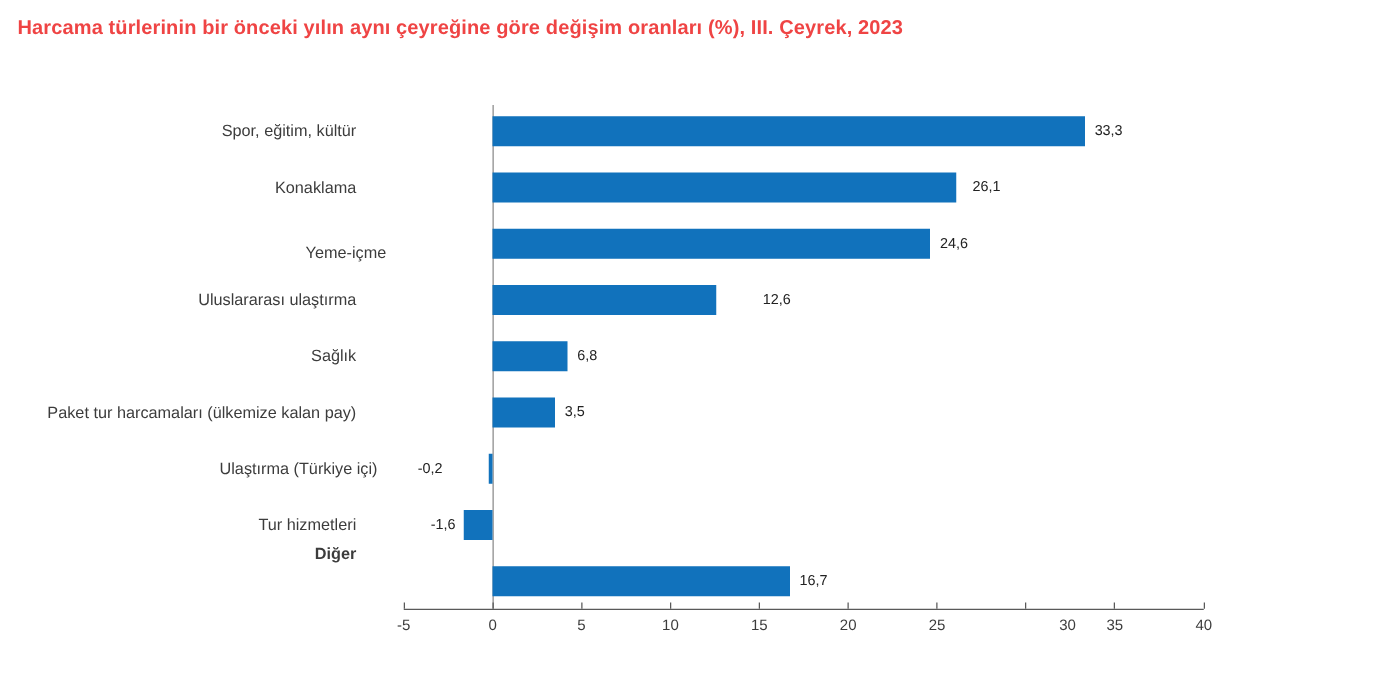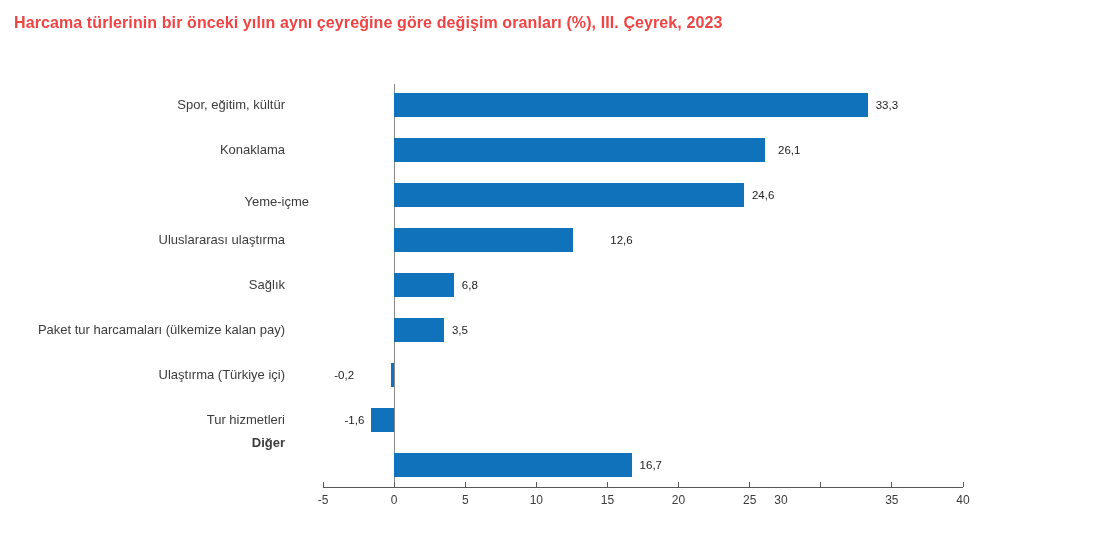--- a/index.html
+++ b/index.html
@@ -70,21 +70,21 @@
       <div class="val-label" style="top: 194.5px; left: 751.978px;">24,6</div>
       <div class="cat-label" style="left: 0px; width: 285px; top: 239.5px;">Uluslararası ulaştırma</div>
       <div class="bar" style="left: 394.111px; width: 179.2px; top: 239.5px; background: rgb(17, 114, 188);"></div>
       <div class="val-label" style="top: 239.5px; left: 581.311px; margin-left: 29px;">12,6</div>
       <div class="cat-label" style="left: 0px; width: 285px; top: 284.5px;">Sağlık</div>
       <div class="bar" style="left: 394.111px; width: 59.7333px; top: 284.5px; background: rgb(17, 114, 188);"></div>
       <div class="val-label" style="top: 284.5px; left: 461.844px;">6,8</div>
       <div class="cat-label" style="left: 0px; width: 285px; top: 329.5px;">Paket tur harcamaları (ülkemize kalan pay)</div>
       <div class="bar" style="left: 394.111px; width: 49.7778px; top: 329.5px; background: rgb(17, 114, 188);"></div>
       <div class="val-label" style="top: 329.5px; left: 451.889px;">3,5</div>
-      <div class="cat-label" style="left: 0px; width: 285px; top: 374.5px;">Ulaştırma (Türkiye içi)</div>
+      <div class="cat-label" style="left: 17px; width: 285px; top: 374.5px;">Ulaştırma (Türkiye içi)</div>
       <div class="bar" style="left: 391.267px; width: 2.84444px; top: 374.5px; background: rgb(17, 114, 188);"></div>
       <div class="val-label" style="top: 374.5px; left: 334.267px; width: 50px; ">-0,2</div>
       <div class="cat-label" style="left: 0px; width: 285px; top: 419.5px;">Tur hizmetleri</div>
       <div class="bar" style="left: 371.356px; width: 22.7556px; top: 419.5px; background: rgb(17, 114, 188);"></div>
       <div class="val-label" style="top: 419.5px; left: 314.356px; width: 50px; text-align: right;">-1,6</div>
       <div class="cat-label" style="left: 0px; width: 285px; top: 443px; font-weight: bold;">Diğer</div>
       <div class="bar" style="left: 394.111px; width: 237.511px; top: 464.5px; background: rgb(17, 114, 188);"></div>
       <div class="val-label" style="top: 464.5px; left: 639.622px;">16,7</div>
       <div class="axis-line" style="left: 323px; width: 640px; top: 487px; background: rgb(89, 89, 89);"></div>
       <div class="x-tick" style="left: 322.5px; top: 482px; background: rgb(89, 89, 89);"></div>
@@ -95,19 +95,19 @@
       <div class="x-tick-label" style="left: 465.222px; top: 493px;">5</div>
       <div class="x-tick" style="left: 535.833px; top: 482px; background: rgb(89, 89, 89);"></div>
       <div class="x-tick-label" style="left: 536.333px; top: 493px;">10</div>
       <div class="x-tick" style="left: 606.944px; top: 482px; background: rgb(89, 89, 89);"></div>
       <div class="x-tick-label" style="left: 607.444px; top: 493px;">15</div>
       <div class="x-tick" style="left: 678.056px; top: 482px; background: rgb(89, 89, 89);"></div>
       <div class="x-tick-label" style="left: 678.556px; top: 493px;">20</div>
       <div class="x-tick" style="left: 749.167px; top: 482px; background: rgb(89, 89, 89);"></div>
       <div class="x-tick-label" style="left: 749.667px; top: 493px;">25</div>
       <div class="x-tick" style="left: 820.278px; top: 482px; background: rgb(89, 89, 89);"></div>
-      <div class="x-tick-label" style="left: 781px; top: 493px;">30</div>
+      <div class="x-tick-label" style="left: 854px; top: 493px;">30</div>
       <div class="x-tick" style="left: 891.389px; top: 482px; background: rgb(89, 89, 89);"></div>
       <div class="x-tick-label" style="left: 891.889px; top: 493px;">35</div>
       <div class="x-tick" style="left: 962.5px; top: 482px; background: rgb(89, 89, 89);"></div>
       <div class="x-tick-label" style="left: 963px; top: 493px;">40</div>
     </div>
 </div>
 
 </body></html>

